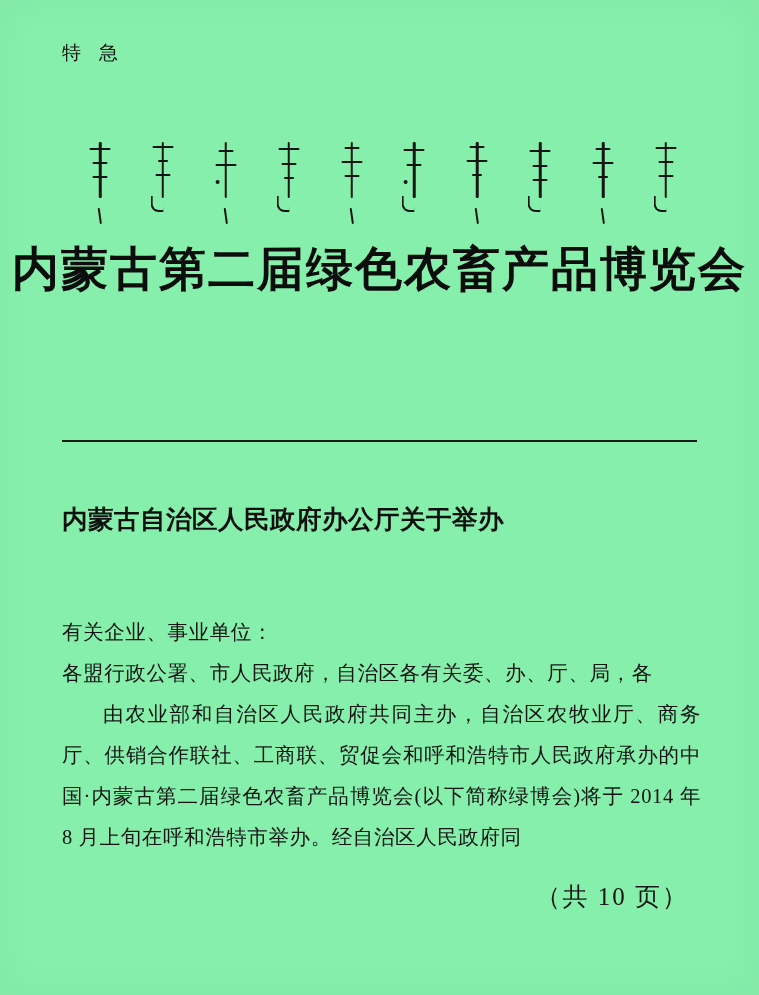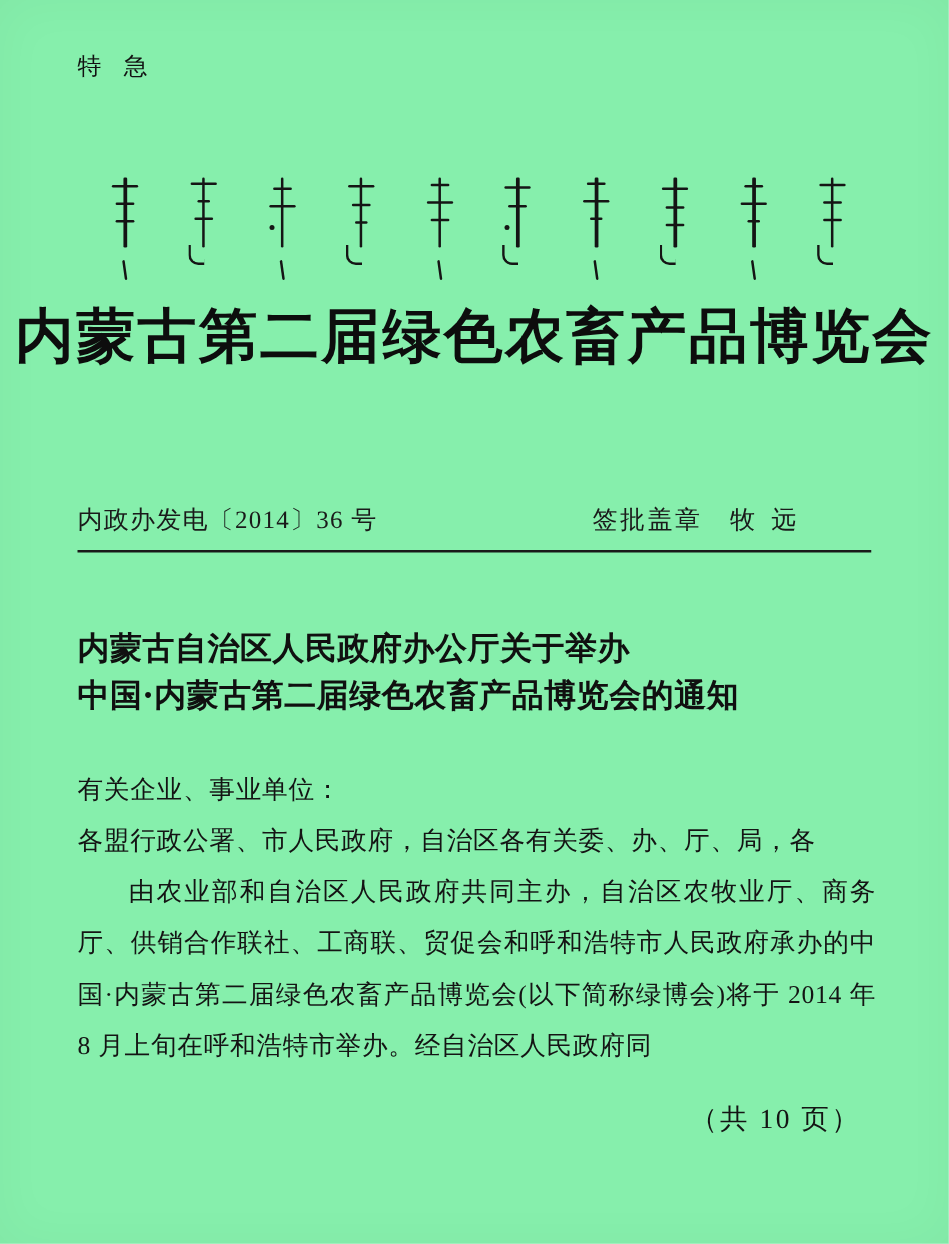--- a/index.html
+++ b/index.html
@@ -179,21 +179,21 @@
     text-align: justify;
   }
   .body p { margin: 0; }
   .body p.indent { text-indent: 2em; }
 
   
   .footer {
     position: absolute;
     right: 70px;
     top: 880px;
-    font-size: 22px;
+    font-size: 25px;
     letter-spacing: 2px;
     color: #141414;
   }
 
   
   .scan-edge {
     position: absolute;
     inset: 0;
     pointer-events: none;
     box-shadow: inset 0 0 42px rgba(0,0,0,0.035);
@@ -274,31 +274,24 @@
       <div class="spine"></div>
         <div class="tick w" style="top:7px"></div>
         <div class="tick" style="top:21px"></div>
         <div class="tick" style="top:35px"></div>
         <div class="hook"></div>
     </div>
   </div>
 
   <div class="masthead">内蒙古第二届绿色农畜产品博览会</div>
 
-  <div class="numrow">
-    <span class="docnum">内政办发电〔2014〕36 号</span>
-    <span class="sign">
-      <span>签批盖章</span><span class="name">牧 远</span>
-    </span>
-  </div>
   <div class="hrule"></div>
 
   <div class="title">
     <div>内蒙古自治区人民政府办公厅关于举办</div>
-    <div>中国·内蒙古第二届绿色农畜产品博览会的通知</div>
   </div>
 
   <div class="body">
     <p>有关企业、事业单位：</p>
     <p>各盟行政公署、市人民政府，自治区各有关委、办、厅、局，各</p>
     <p class="indent">由农业部和自治区人民政府共同主办，自治区农牧业厅、商务厅、供销合作联社、工商联、贸促会和呼和浩特市人民政府承办的中国·内蒙古第二届绿色农畜产品博览会(以下简称绿博会)将于 2014 年 8 月上旬在呼和浩特市举办。经自治区人民政府同</p>
   </div>
 
   <div class="footer">（共 10 页）</div>
 

